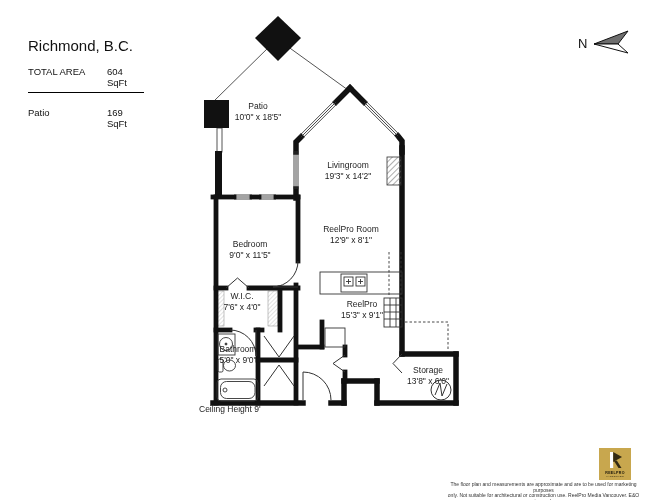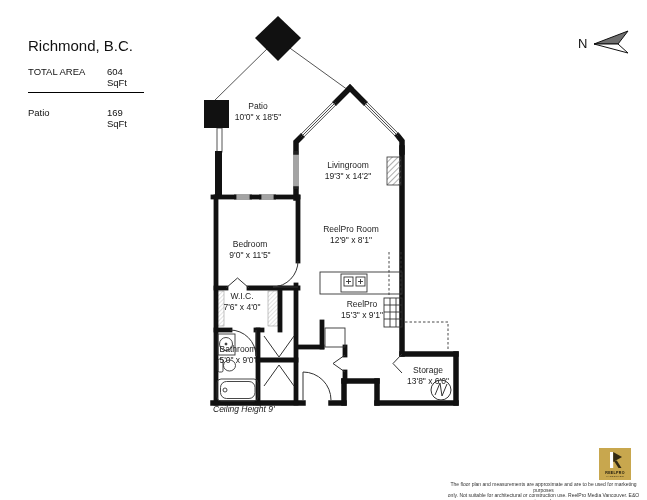--- a/index.html
+++ b/index.html
@@ -14,21 +14,21 @@
   #areas{left:28px;top:66px;width:116px;font-size:9.5px;}
   .arearow{display:flex;}
   .arearow .lbl{width:82px;}
   .arearow.first{border-bottom:1px solid #000;padding-bottom:4px;}
   .arearow.second{margin-top:14px;}
   
   #plan{left:0;top:0;width:647px;height:500px;}
   
   .room-label{position:absolute;transform:translateX(-50%);text-align:center;
     font-size:8.5px;line-height:10.5px;color:#222;white-space:nowrap;}
-  #ceiling-note{left:213px;top:404px;font-size:8.5px;color:#222;font-style:italic;}
+  #ceiling-note{left:199px;top:404px;font-size:8.5px;color:#222;}
   
   #compass{left:556px;top:12px;}
   
   #logo{left:598px;top:447px;}
   #disclaimer{left:440px;top:482px;width:207px;text-align:center;
     font-size:5px;line-height:5.6px;color:#333;}
 </style>
 </head>
 <body>
 

